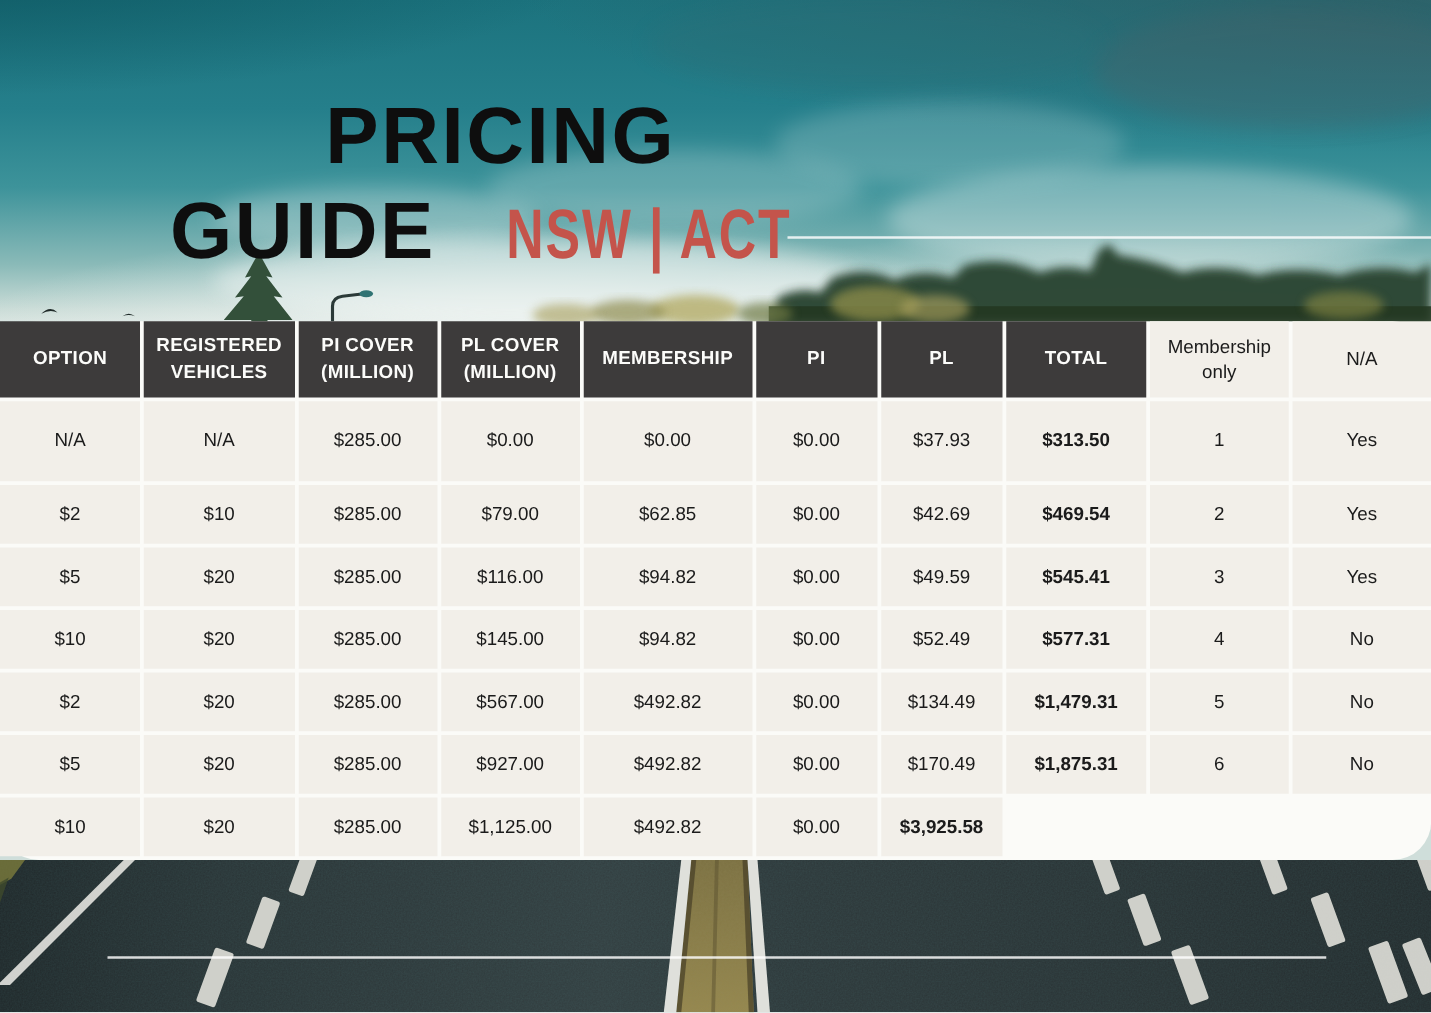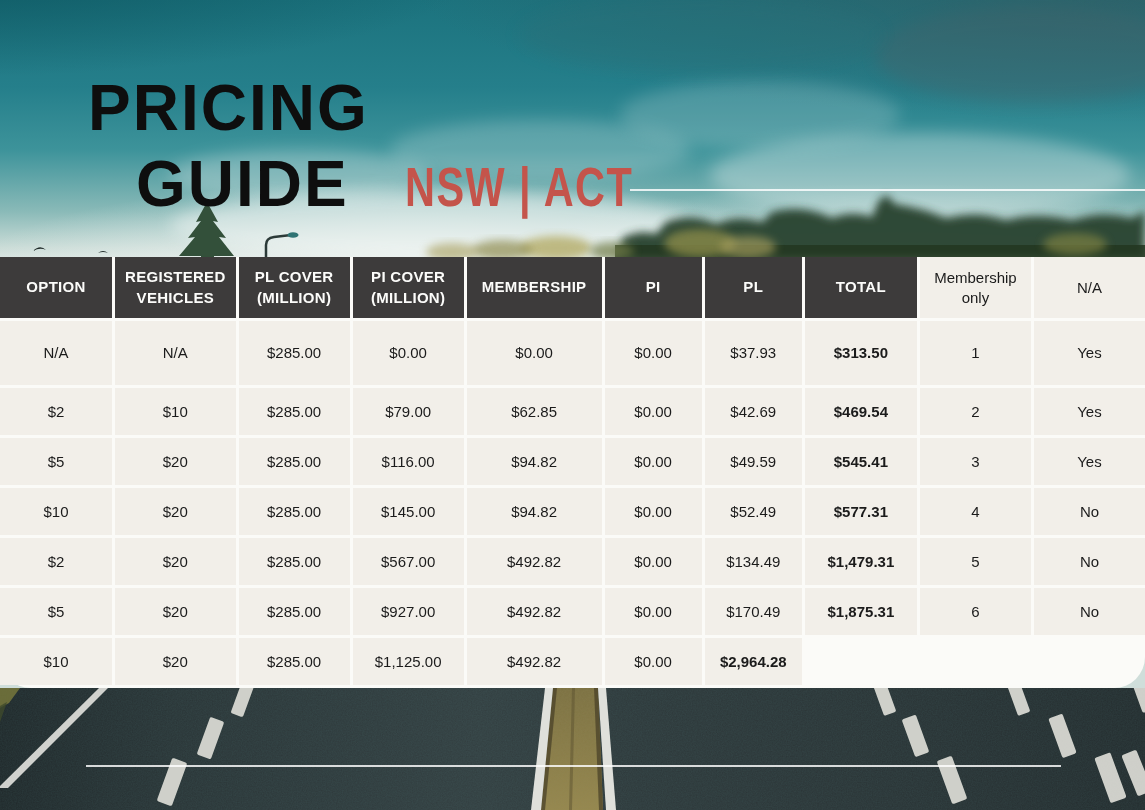--- a/index.html
+++ b/index.html
@@ -11,21 +11,21 @@
     background:
       radial-gradient(120% 95% at 102% -5%, rgba(62,82,86,.55) 0%, rgba(62,82,86,0) 55%),
       radial-gradient(80% 70% at -6% -12%, rgba(10,80,90,.75) 0%, rgba(10,80,90,0) 60%),
       radial-gradient(62% 55% at 36% 104%, rgba(238,243,241,.9) 0%, rgba(238,243,241,0) 62%),
       radial-gradient(55% 48% at 78% 100%, rgba(226,236,234,.8) 0%, rgba(226,236,234,0) 60%),
       linear-gradient(180deg,#1c737e 0%,#257f8b 34%,#3d939a 58%,#8abab8 82%,#cADCD7 96%,#d8e4e0 100%);}
   .sky svg{position:absolute;left:0;top:0;}
 
   
   .title-block{position:absolute;left:88px;top:70px;color:#0e0e0e;}
-  .title-line{font-size:64px;font-weight:700;letter-spacing:2px;line-height:76px;white-space:nowrap;}
+  .title-line{font-size:64px;font-weight:700;letter-spacing:2px;line-height:76px;white-space:nowrap;text-align:center;}
   .title-row{display:flex;align-items:baseline;margin-left:48px;}
   .region{display:inline-block;margin-left:56px;font-size:56px;font-weight:700;
     letter-spacing:2px;color:#c4544b;transform:scaleX(.74);transform-origin:left bottom;white-space:nowrap;}
 
   .hline{position:absolute;background:rgba(255,255,255,.82);height:2px;}
   .hline.top{left:630px;top:189px;width:515px;}
   .hline.bottom{left:86px;top:765px;width:975px;z-index:6;}
 
   
   .ptable{position:absolute;left:0;top:257px;width:1145px;height:431px;background:#fbfbf8;
@@ -101,22 +101,22 @@
       <span class="title-line">GUIDE</span>
       <span class="region">NSW | ACT</span>
     </div>
   </div>
 
   <div class="hline top"></div>
 
   <div class="ptable" id="ptable">
       <div class="th c0">OPTION</div>
       <div class="th c1">REGISTERED VEHICLES</div>
+      <div class="th c2">PI COVER (MILLION)</div>
       <div class="th c3">PL COVER (MILLION)</div>
-      <div class="th c2">PI COVER (MILLION)</div>
       <div class="th c4">MEMBERSHIP</div>
       <div class="th c5">PI</div>
       <div class="th c6">PL</div>
       <div class="th c9">TOTAL</div>
       <div class="td">Membership only</div>
       <div class="td">N/A</div>
       <div class="td">N/A</div>
       <div class="td">N/A</div>
       <div class="td">$285.00</div>
       <div class="td">$0.00</div>
@@ -175,21 +175,21 @@
       <div class="td">$170.49</div>
       <div class="td total">$1,875.31</div>
       <div class="td">6</div>
       <div class="td">No</div>
       <div class="td">$10</div>
       <div class="td">$20</div>
       <div class="td">$285.00</div>
       <div class="td">$1,125.00</div>
       <div class="td">$492.82</div>
       <div class="td">$0.00</div>
-      <div class="td total">$2,964.28</div>
+      <div class="td total">$3,925.58</div>
     </div>
 
   <div class="road">
     <svg width="1145" height="122" viewBox="0 0 1145 122">
       <defs>
         <linearGradient id="roadg" x1="0" y1="0" x2="1" y2="0">
           <stop offset="0" stop-color="#20282a"></stop>
             <stop offset=".15" stop-color="#2a3436"></stop>
           <stop offset=".42" stop-color="#333e40"></stop>
             <stop offset=".56" stop-color="#2e383a"></stop>

